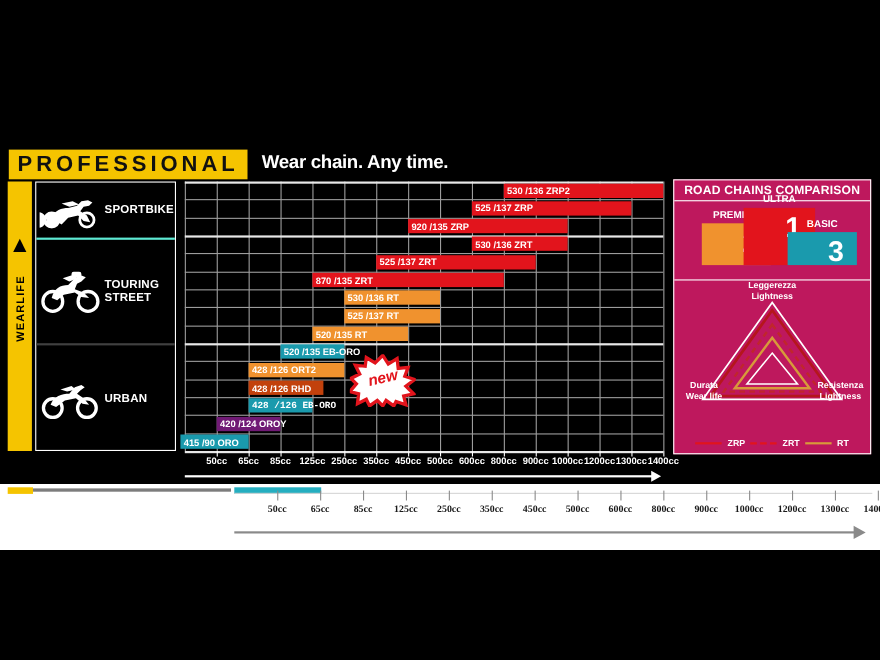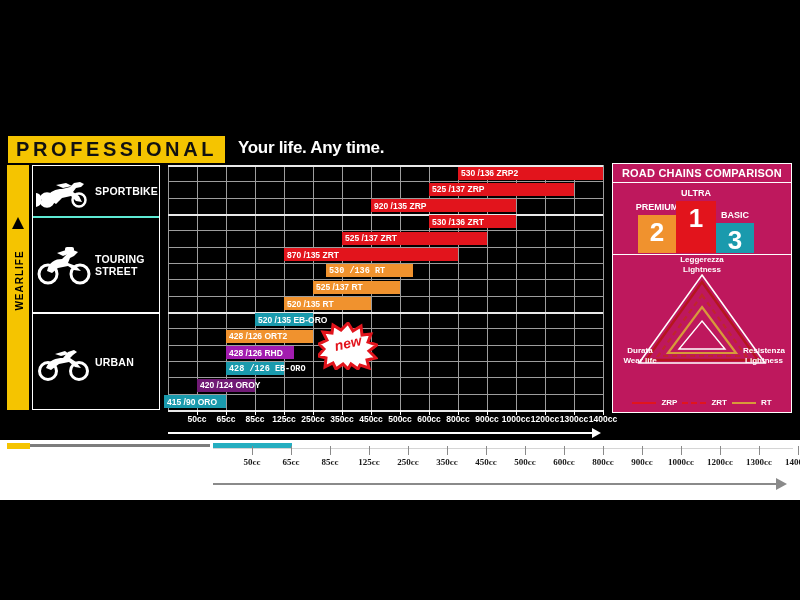--- a/index.html
+++ b/index.html
@@ -16,21 +16,21 @@
   #wearlife .wl-arrow{position:absolute;left:5px;top:52px;width:0;height:0;
      border-left:6px solid transparent;border-right:6px solid transparent;border-bottom:12px solid #000;}
 
   
   #catcol{position:absolute;left:32px;top:165px;width:128px;height:245px;background:#000;
       border:1px solid #ffffff;box-sizing:border-box;}
   .cat{position:absolute;left:0;width:126px;display:flex;align-items:center;box-sizing:border-box;}
   .cat .bikeicon{width:62px;height:100%;display:flex;align-items:center;justify-content:center;}
   .cat .catlbl{color:#fff;font-weight:bold;font-size:10.5px;line-height:12px;letter-spacing:.2px;}
   #cat0{top:0;height:52px;border-bottom:2px solid #5eead4;}
-  #cat1{top:52px;height:96px;border-bottom:2px solid #ffffff;}
+  #cat1{top:52px;height:96px;border-bottom:2px solid #404040;}
   #cat2{top:148px;height:95px;}
 
   
   #plot{position:absolute;left:168px;top:165px;width:435px;height:245px;background:#000;}
   .gcol{position:absolute;top:0;width:1px;height:245px;background:#9d9d9d;}
   .grow{position:absolute;left:0;width:435px;height:1px;background:#9d9d9d;}
   .grow.thick{height:2px;background:#e8e8e8;}
   .bar{position:absolute;height:13px;display:flex;align-items:center;
        font-size:8.5px;font-weight:bold;color:#fff;white-space:nowrap;}
   .bar span{padding-left:3px;}
@@ -48,21 +48,21 @@
   #axis-dark .aline{position:absolute;left:0;top:22px;width:428px;height:1.5px;background:#fff;}
   #axis-dark .ahead{position:absolute;left:424px;top:18px;width:0;height:0;
      border-top:5px solid transparent;border-bottom:5px solid transparent;border-left:9px solid #fff;}
 
   
   #rpanel{position:absolute;left:612px;top:163px;width:180px;height:250px;background:#be185d;
      border:1px solid #fff;box-sizing:border-box;}
   #rtitle{position:absolute;left:0;top:0;width:178px;height:18px;line-height:18px;text-align:center;
      color:#fff;font-size:11px;font-weight:bold;letter-spacing:.2px;border-bottom:1px solid #fff;}
   #podium{position:absolute;left:0;top:19px;width:178px;height:70px;}
-  .pod{position:absolute;bottom:0;text-align:center;color:#fff;font-weight:bold;}
+  .pod{position:absolute;bottom:12px;text-align:center;color:#fff;font-weight:bold;padding-left:25px;}
   .pod .num{font-size:26px;line-height:1;padding-top:4px;}
   .pod .ttl{position:absolute;width:90px;left:50%;transform:translateX(-50%);font-size:9px;font-weight:bold;color:#fff;}
   #pod1{left:63px;width:40px;height:52px;background:#e2141c;}
   #pod1 .ttl{top:-13px;}
   #pod2{left:25px;width:38px;height:38px;background:#f0922e;}
   #pod2 .ttl{top:-13px;}
   #pod3{left:103px;width:38px;height:30px;background:#1a9aad;}
   #pod3 .ttl{top:-13px;}
   #radarbox{position:absolute;left:0;top:90px;width:178px;height:158px;border-top:1px solid #fff;}
   .rlbl{position:absolute;color:#fff;font-size:8px;font-weight:bold;text-align:center;line-height:9.5px;}
@@ -85,21 +85,21 @@
   #lb-axis .aline{position:absolute;left:0;top:40px;width:568px;height:2px;background:#8a8a8a;}
   #lb-axis .ahead{position:absolute;left:563px;top:35px;width:0;height:0;
      border-top:6px solid transparent;border-bottom:6px solid transparent;border-left:11px solid #8a8a8a;}
 </style>
 </head>
 <body>
 
 <div id="stage">
 
   <div id="prof-box">PROFESSIONAL</div>
-  <div id="tagline">Your life. Any time.</div>
+  <div id="tagline">Wear chain. Any time.</div>
 
   <div id="wearlife">
     <div class="wl-arrow"></div>
     <div class="wl-txt">WEARLIFE</div>
   </div>
 
   <div id="catcol">
     <div class="cat" id="cat0">
       <div class="bikeicon">
         <svg width="56" height="34" viewBox="0 0 56 34">
@@ -192,36 +192,36 @@
       </div>
       <div class="bar" style="left: 261px; width: 87px; top: 50.49px; background: rgb(226, 20, 28);">
         <span>530 /136 ZRT</span>
       </div>
       <div class="bar" style="left: 174px; width: 145px; top: 66.82px; background: rgb(226, 20, 28);">
         <span>525 /137 ZRT</span>
       </div>
       <div class="bar" style="left: 116px; width: 174px; top: 83.15px; background: rgb(226, 20, 28);">
         <span>870 /135 ZRT</span>
       </div>
-      <div class="bar" style="left: 158px; width: 87px; top: 99.48px; background: rgb(240, 146, 46); font-family: Liberation Mono, monospace;">
+      <div class="bar" style="left: 145px; width: 87px; top: 99.48px; background: rgb(240, 146, 46);">
         <span>530 /136 RT</span>
       </div>
       <div class="bar" style="left: 145px; width: 87px; top: 115.81px; background: rgb(240, 146, 46);">
         <span>525 /137 RT</span>
       </div>
       <div class="bar" style="left: 116px; width: 87px; top: 132.14px; background: rgb(240, 146, 46);">
         <span>520 /135 RT</span>
       </div>
       <div class="bar" style="left: 87px; width: 58px; top: 148.47px; background: rgb(26, 154, 173);">
         <span>520 /135 EB-ORO</span>
       </div>
       <div class="bar" style="left: 58px; width: 87px; top: 164.8px; background: rgb(240, 146, 46);">
         <span>428 /126 ORT2</span>
       </div>
-      <div class="bar" style="left: 58px; width: 68px; top: 181.13px; background: #a21caf; text-align: center;">
+      <div class="bar" style="left: 58px; width: 68px; top: 181.13px; background: #c2410c; text-align: center;">
         <span>428 /126 RHD</span>
       </div>
       <div class="bar" style="left: 58px; width: 58px; top: 197.46px; background: rgb(26, 154, 173); font-family: Liberation Mono, monospace;">
         <span>428 /126 EB-ORO</span>
       </div>
       <div class="bar" style="left: 29px; width: 58px; top: 213.79px; background: #701a75;">
         <span>420 /124 OROY</span>
       </div>
       <div class="bar" style="left: -4px; width: 62px; top: 230.12px; background: rgb(26, 154, 173);">
         <span>415 /90 ORO</span>

